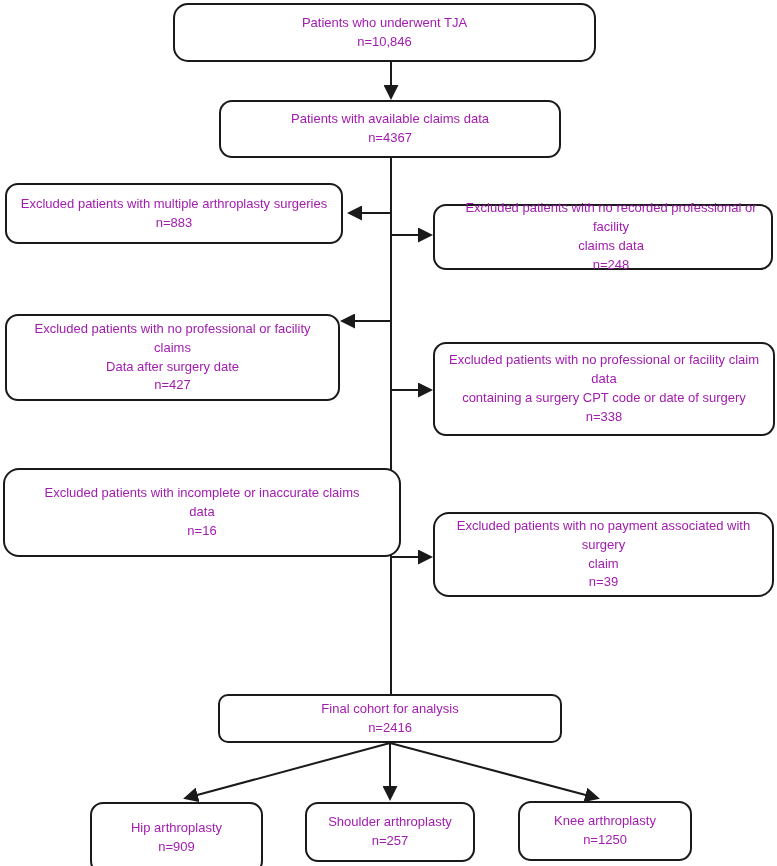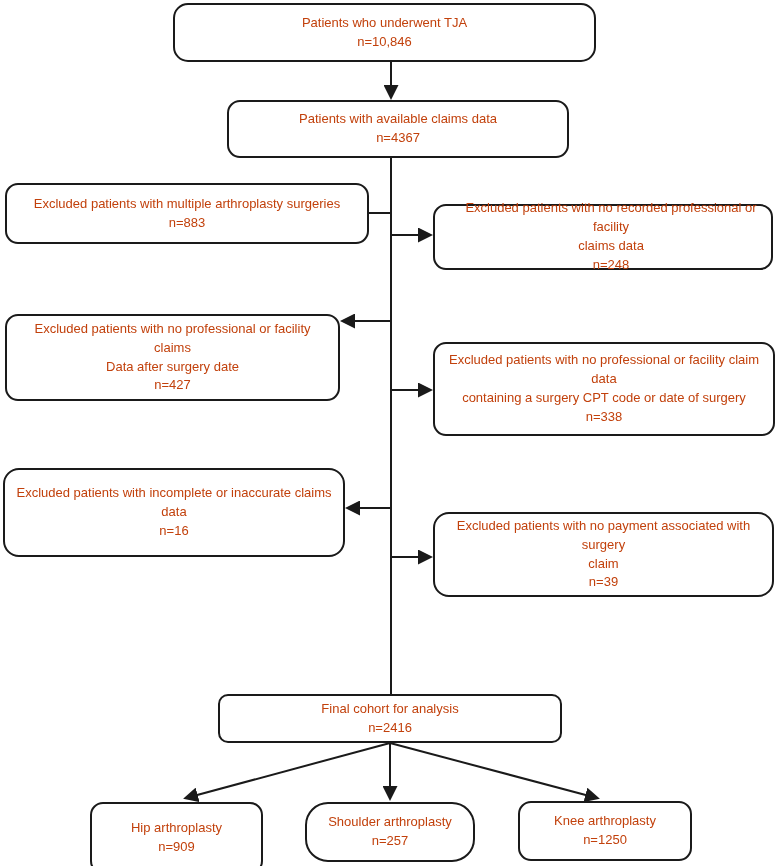--- a/index.html
+++ b/index.html
@@ -26,43 +26,43 @@
     position: absolute;
     box-sizing: border-box;
     border: 2px solid #1a1a1a;
     border-radius: 13px;
     background: #ffffff;
     display: flex;
     flex-direction: column;
     align-items: center;
     justify-content: center;
     text-align: center;
-    color: #c2410c;
+    color: #a21caf;
     font-size: 13px;
     line-height: 1.45;
     padding: 2px 8px;
   }
   .flow-box .box-label {
     white-space: pre-line;
   }
   .flow-box .box-count {
     white-space: nowrap;
   }
   
   .box-tja               { left: 173px; top: 3px;   width: 423px; height: 59px; border-radius: 15px; }
-  .box-claims            { left: 219px; top: 100px; width: 342px; height: 58px; margin-left: 8px; }
-  .box-excl-multiple     { left: 5px;   top: 183px; width: 364px; height: 61px; }
+  .box-claims            { left: 219px; top: 100px; width: 342px; height: 58px; }
+  .box-excl-multiple     { left: 5px;   top: 183px; width: 338px; height: 61px; }
   .box-excl-no-recorded  { left: 433px; top: 204px; width: 340px; height: 66px; padding-left: 24px; }
   .box-excl-no-prof-after{ left: 5px;   top: 278px; width: 335px; height: 87px; margin-top: 36px; }
   .box-excl-no-cpt       { left: 433px; top: 342px; width: 342px; height: 94px; }
-  .box-excl-incomplete   { left: 3px;   top: 468px; width: 342px; height: 89px; border-radius: 16px; }
+  .box-excl-incomplete   { left: 3px;   top: 468px; width: 398px; height: 89px; border-radius: 16px; }
   .box-excl-no-payment   { left: 433px; top: 512px; width: 341px; height: 85px; border-radius: 16px; align-items: center; }
   .box-final             { left: 218px; top: 694px; width: 344px; height: 49px; border-radius: 10px; }
   .box-hip               { left: 90px;  top: 802px; width: 173px; height: 72px; }
-  .box-shoulder          { left: 305px; top: 802px; width: 170px; height: 60px; border-radius: 23px; }
+  .box-shoulder          { left: 305px; top: 802px; width: 170px; height: 60px; }
   .box-knee              { left: 518px; top: 801px; width: 174px; height: 60px; }
 </style>
 </head>
 <body>
 
 <div id="flowchart">
 
   <svg id="connector-layer" viewBox="0 0 777 866" xmlns="http://www.w3.org/2000/svg">
     <defs>
       <marker id="arrow" viewBox="0 0 10 10" refX="8" refY="5" markerWidth="7.5" markerHeight="7.5" orient="auto-start-reverse">

